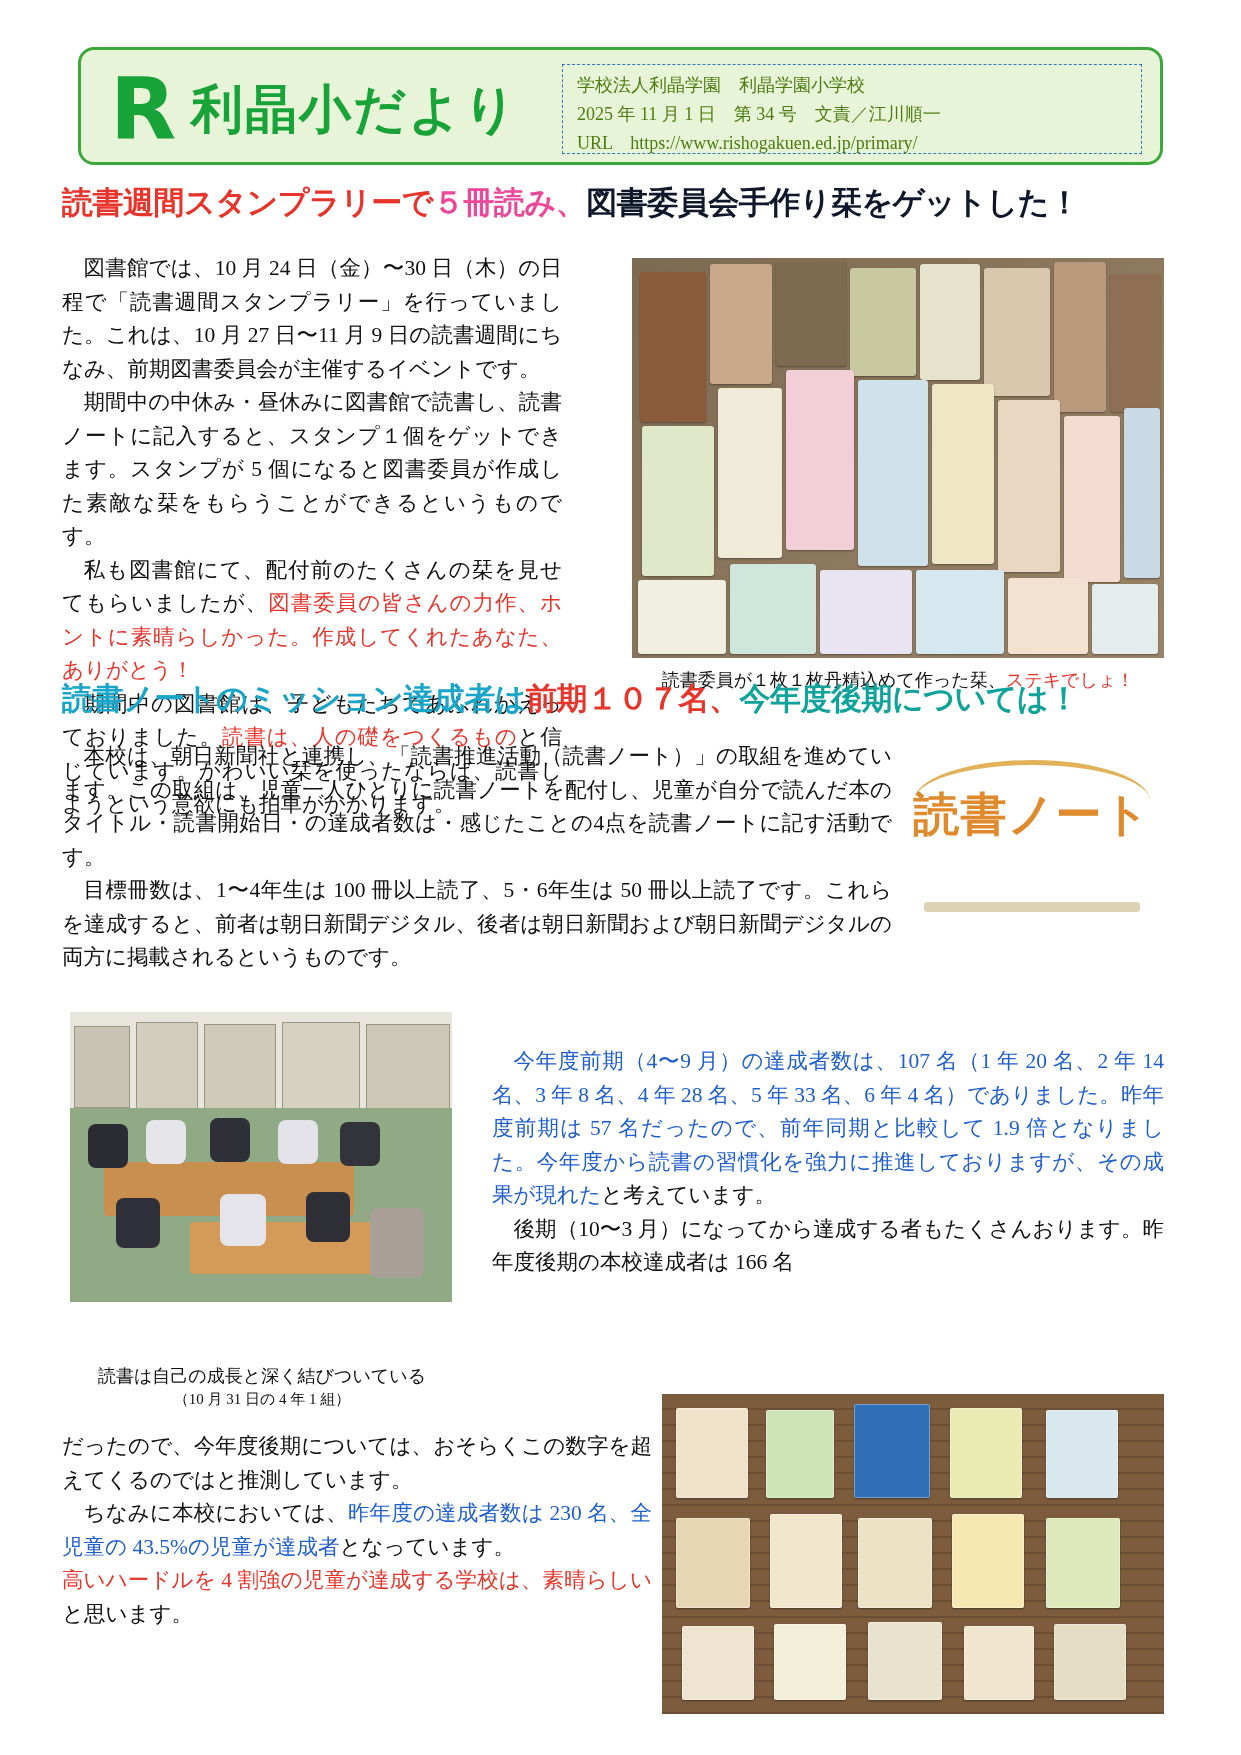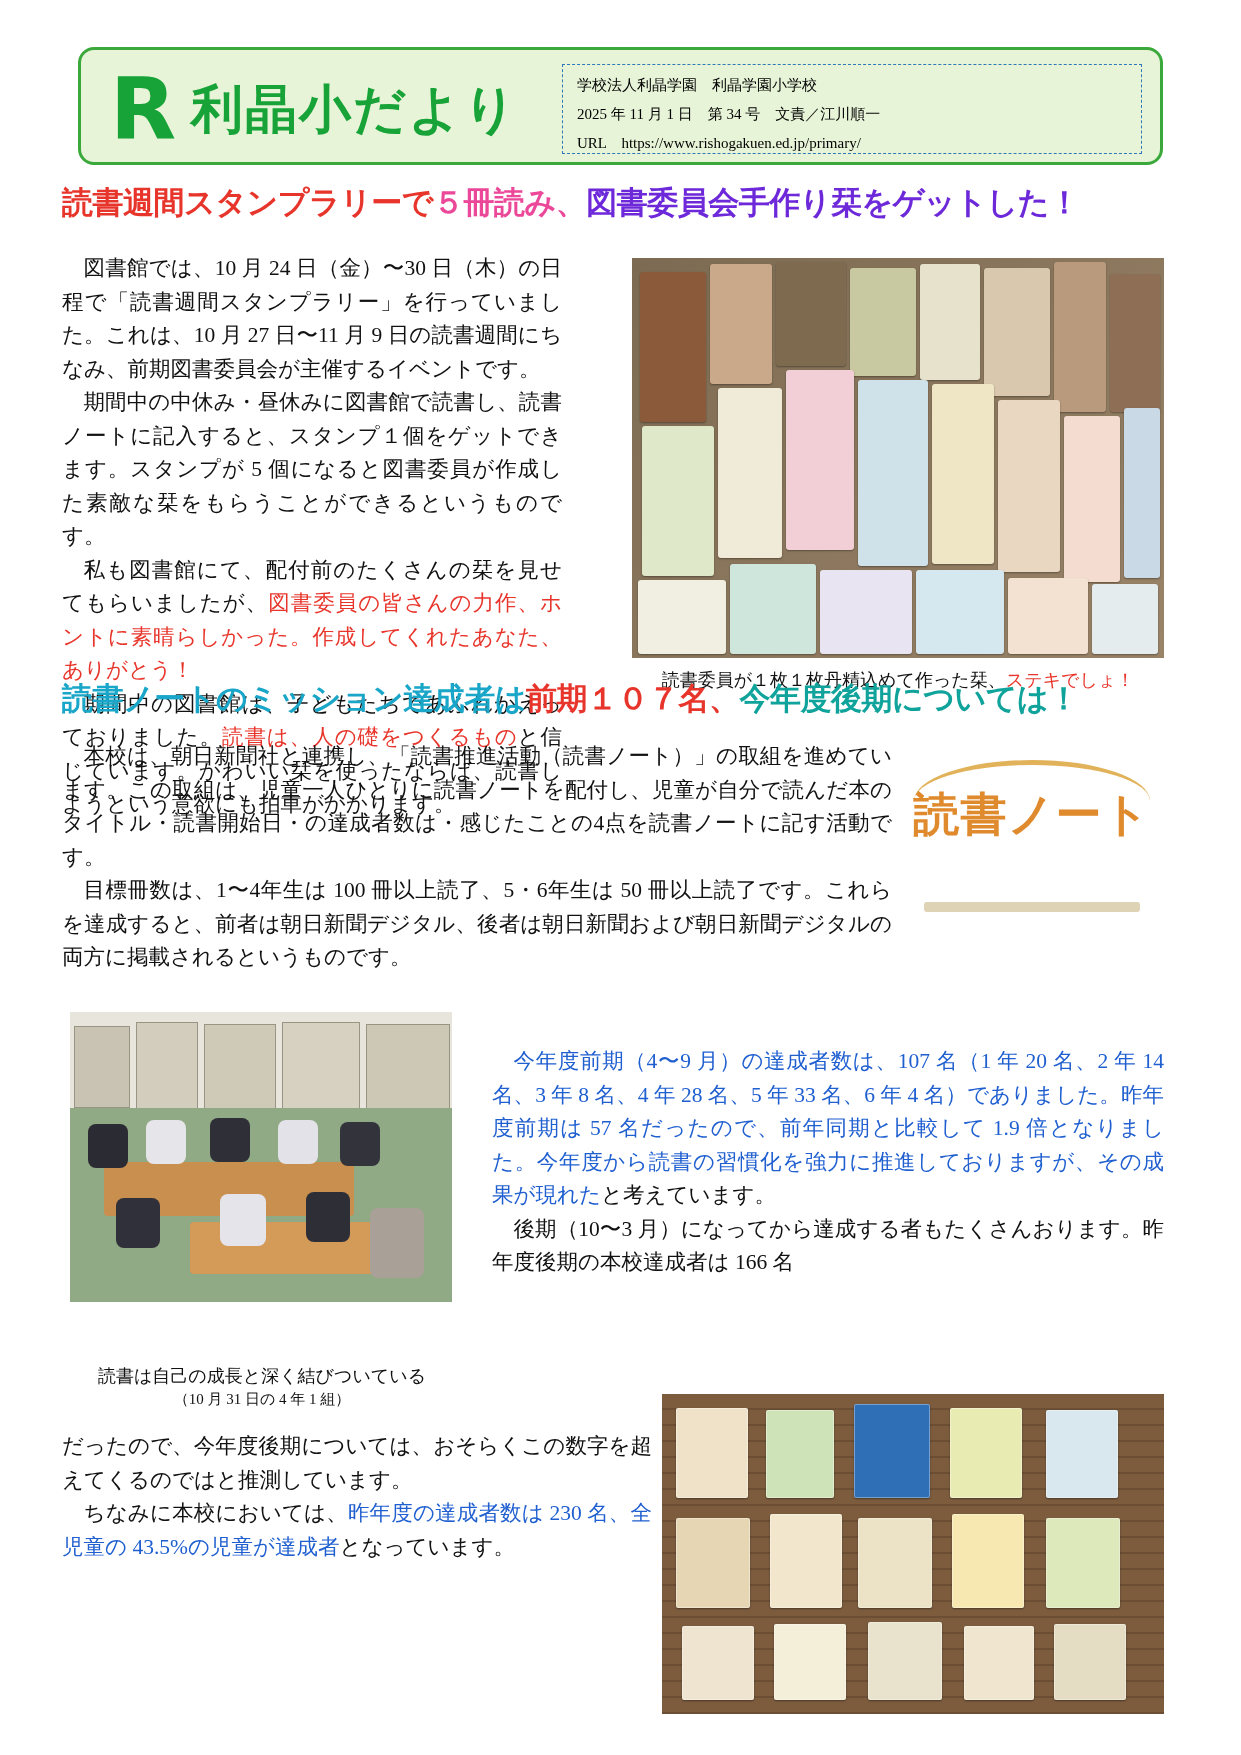--- a/index.html
+++ b/index.html
@@ -63,40 +63,40 @@
   }
   .issue-box {
     position: absolute;
     right: 18px;
     top: 14px;
     width: 580px;
     height: 90px;
     border: 1.5px dashed #2e7ab8;
     box-sizing: border-box;
     padding: 6px 10px 4px 14px;
-    font-size: 15px;
+    font-size: 18px;
     line-height: 29px;
-    color: #000000;
+    color: #4d7c0f;
   }
   .issue-box div { white-space: nowrap; }
 
   
   .headline {
     position: absolute;
     font-family: "DejaVu Sans", sans-serif;
     font-weight: bold;
     font-size: 31px;
     letter-spacing: -0.5px;
     white-space: nowrap;
   }
   #headline1 { left: 62px; top: 182px; }
   #headline2 { left: 62px; top: 678px; }
   .hl-red { color: #e8352b; }
   .hl-blue { color: #ec4899; }
-  .hl-green { color: #6d28d9; }
+  .hl-green { color: #0f172a; }
   .hl-cyan { color: #19a6c8; }
   .hl-teal { color: #0fa39b; }
 
   
   .body-text {
     position: absolute;
     font-size: 21.5px;
     line-height: 33.5px;
     text-align: justify;
     color: #111111;
@@ -301,15 +301,16 @@
     <div class="bk" style="left:20px;  top:232px; width:70px; height:72px;  background:#efe4cf;"></div>
     <div class="bk" style="left:112px; top:230px; width:70px; height:74px;  background:#f4efd8;"></div>
     <div class="bk" style="left:206px; top:228px; width:72px; height:76px;  background:#e9e2cc;"></div>
     <div class="bk" style="left:302px; top:232px; width:68px; height:72px;  background:#f0e6cf;"></div>
     <div class="bk" style="left:392px; top:230px; width:70px; height:74px;  background:#e4ddc4;"></div>
   </div>
 
   <div class="body-text" id="sec2-wrapA">
     <p style="text-indent:0">だったので、今年度後期については、おそらくこの数字を超えてくるのではと推測しています。</p>
     <p><span>ちなみに本校においては、</span><span class="blue">昨年度の達成者数は 230 名、全児童の 43.5%の児童が達成者</span><span>となっています。</span></p>
+    <p style="text-indent:0"><span class="red">高いハードルを 4 割強の児童が達成する学校は、素晴らしい</span><span>と思います。</span></p>
   </div>
 
 </div>
 
 </body></html>

